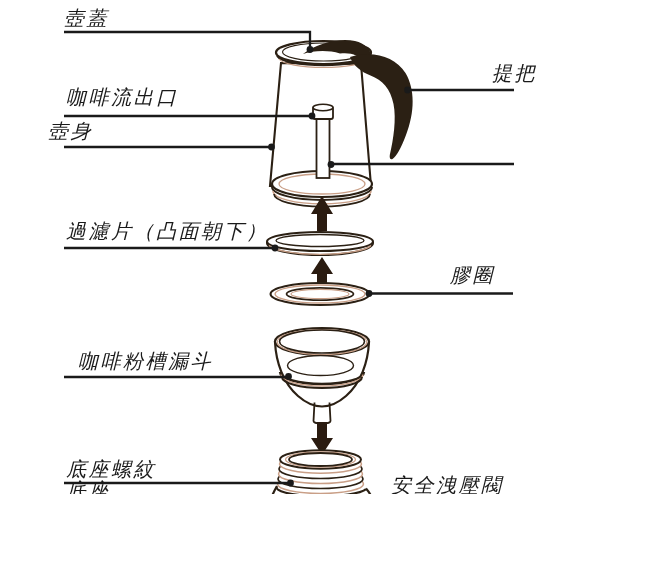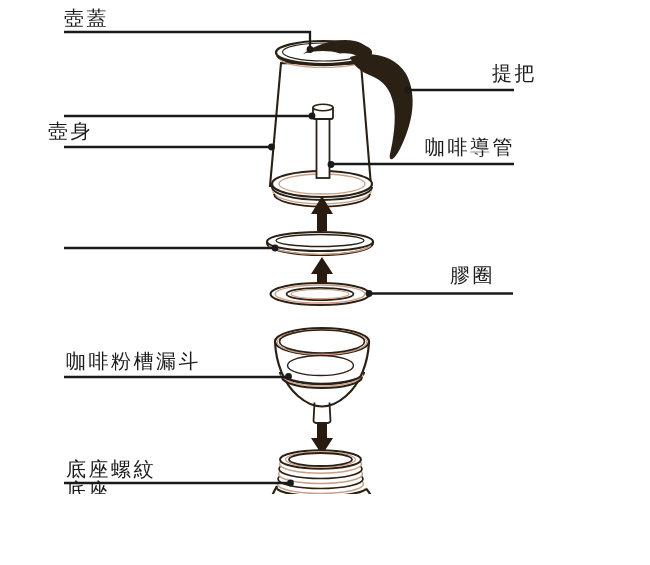--- a/index.html
+++ b/index.html
@@ -1,18 +1,18 @@
 <!DOCTYPE html>
 <html style="--ink: #2b2014; --accent: #c99f87; --label: #1a1a1a; --arrow: #2a1b10; --mesh: #6b5647; --bg: #ffffff;"><head>
 <meta charset="utf-8">
 <style>
   html,body{margin:0;padding:0;background:#fff;}
   #stage{
     position:relative;width:650px;height:494px;background:var(--bg,#fff);
-    font-family:"Liberation Sans",sans-serif;overflow:hidden;
+    font-family:"Liberation Sans",sans-serif;overflow:hidden;font-style:italic;
   }
   #art{position:absolute;left:0;top:0;}
   .label{
     position:absolute;font-size:20px;letter-spacing:2.5px;line-height:1.1;
     color:var(--label,#1a1a1a);white-space:nowrap;
   }
   
   .s-ink{stroke:var(--ink,#2b2014);fill:none;}
   .s-acc{stroke:var(--accent,#c99f87);fill:none;}
   .fw{fill:#ffffff;}
@@ -147,20 +147,22 @@
       <path class="lead" d="M64,483 H290.5"></path>
       <circle class="dot" cx="290.5" cy="483" r="3.4"></circle>
       <path class="lead" d="M64,519 H288.5"></path>
       <circle class="dot" cx="288.5" cy="519" r="3.4"></circle>
       <path class="lead" d="M370,503 H502"></path>
       <circle class="dot" cx="370" cy="503" r="3.4"></circle>
     </g>
   </svg>
 
   <div class="label" style="left:64px;top:7px">壺蓋</div>
+  <div class="label" style="left:66px;top:86px">咖啡流出口</div>
   <div class="label" style="left:48px;top:120px">壺身</div>
   <div class="label" style="left:492px;top:62px">提把</div>
-  <div class="label" style="left:425px;top:136px">咖啡導管</div>
+  <div class="label" style="left:66px;top:220px">過濾片（凸面朝下）</div>
   <div class="label" style="left:450px;top:264px">膠圈</div>
-  <div class="label" style="left:66px;top:350px">咖啡粉槽漏斗</div>
+  <div class="label" style="left:78px;top:350px">咖啡粉槽漏斗</div>
   <div class="label" style="left:66px;top:458px">底座螺紋</div>
   <div class="label" style="left:66px;top:479px">底座</div>
+  <div class="label" style="left:391px;top:474px">安全洩壓閥</div>
 </div>
 
 </body></html>

